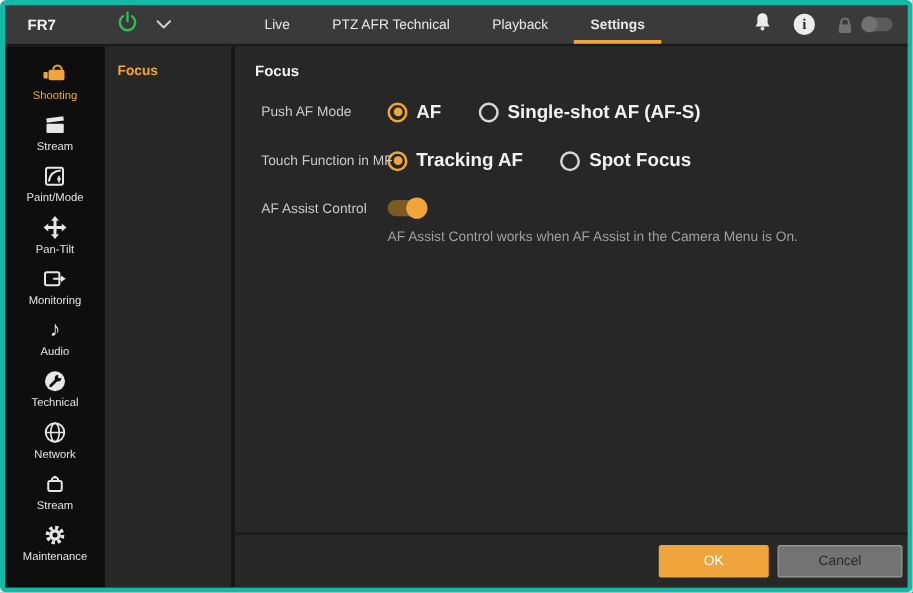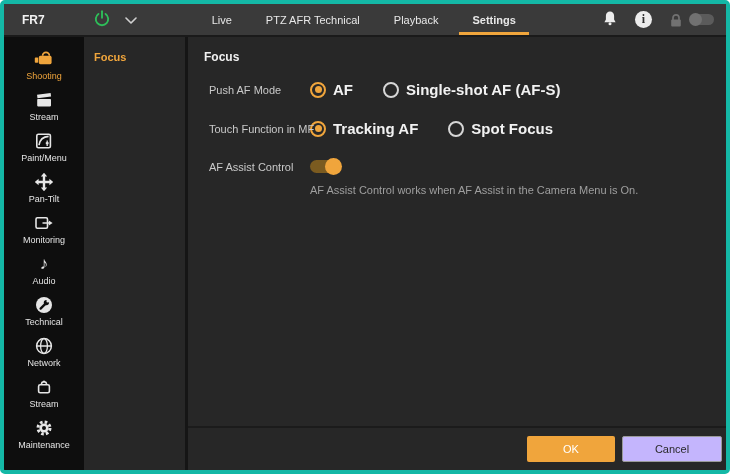--- a/index.html
+++ b/index.html
@@ -94,21 +94,21 @@
     display: flex; align-items: center; padding: 0 4px 0 10px;
   }
   .btn {
     height: 26px; font-size: 11px; border-radius: 2px;
     display: flex; align-items: center; justify-content: center; cursor: default;
     font-family: "Liberation Sans", sans-serif;
   }
   .btn-reload { width: 76px; background: #2B2B2B; border: 1px solid #8F8F8F; color: #F0F0F0; }
   .footer-right { margin-left: auto; display: flex; gap: 7px; }
   .btn-ok { width: 88px; background: #F0A53C; border: none; color: #FFFFFF; }
-  .btn-cancel { width: 100px; background: #c4b5fd; border: 1px solid #9A9A9A; color: #2A2A2A; }
+  .btn-cancel { width: 100px; background: #737373; border: 1px solid #9A9A9A; color: #2A2A2A; }
 </style>
 </head>
 <body>
 
 <div class="app">
 
   <div class="topbar">
     <div class="brand">FR7</div>
 
     <div class="power-group">
@@ -179,21 +179,21 @@
 
       <div class="side-item">
         <span class="icn">
           <svg width="20" height="20" viewBox="0 0 20 20">
             <rect x="2.8" y="3.2" width="13.6" height="13.6" rx="1.6" fill="none" stroke="#E6E6E6" stroke-width="1.6"></rect>
             <path d="M5 14.2 C6 7.4 10.4 5.6 14.6 5.4" fill="none" stroke="#E6E6E6" stroke-width="1.6"></path>
             <line x1="13.2" y1="9.6" x2="13.2" y2="15" stroke="#E6E6E6" stroke-width="1.3"></line>
             <rect x="11.8" y="11.2" width="2.8" height="2" fill="#E6E6E6"></rect>
           </svg>
         </span>
-        <span class="lbl">Paint/Menu</span>
+        <span class="lbl">Paint/Mode</span>
       </div>
 
       <div class="side-item">
         <span class="icn">
           <svg width="20" height="20" viewBox="0 0 20 20">
             <path d="M10 0.8 L13.2 4.6 H11.2 V8.8 H15.4 V6.8 L19.2 10 L15.4 13.2 V11.2 H11.2 V15.4 H13.2 L10 19.2 L6.8 15.4 H8.8 V11.2 H4.6 V13.2 L0.8 10 L4.6 6.8 V8.8 H8.8 V4.6 H6.8 Z" fill="#E6E6E6"></path>
           </svg>
         </span>
         <span class="lbl">Pan-Tilt</span>
       </div>

